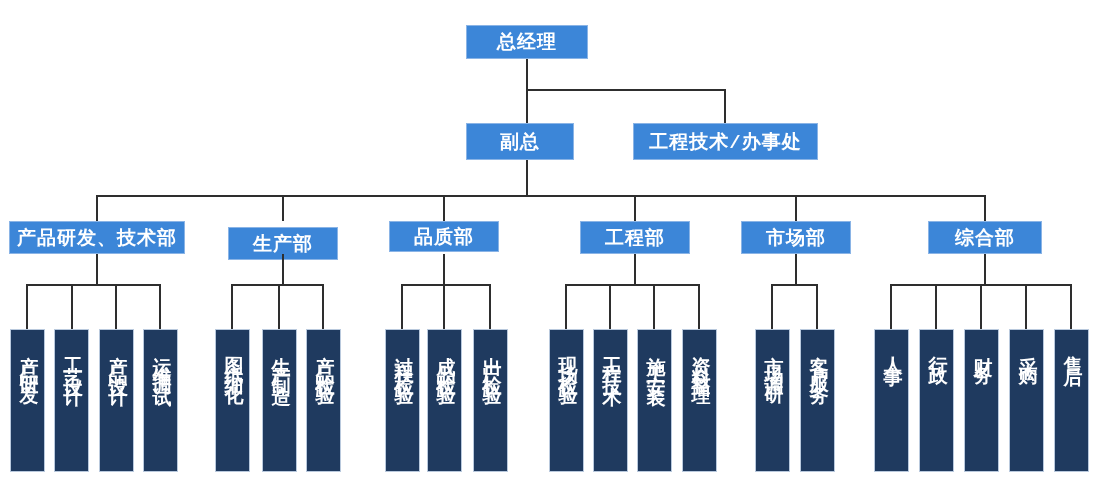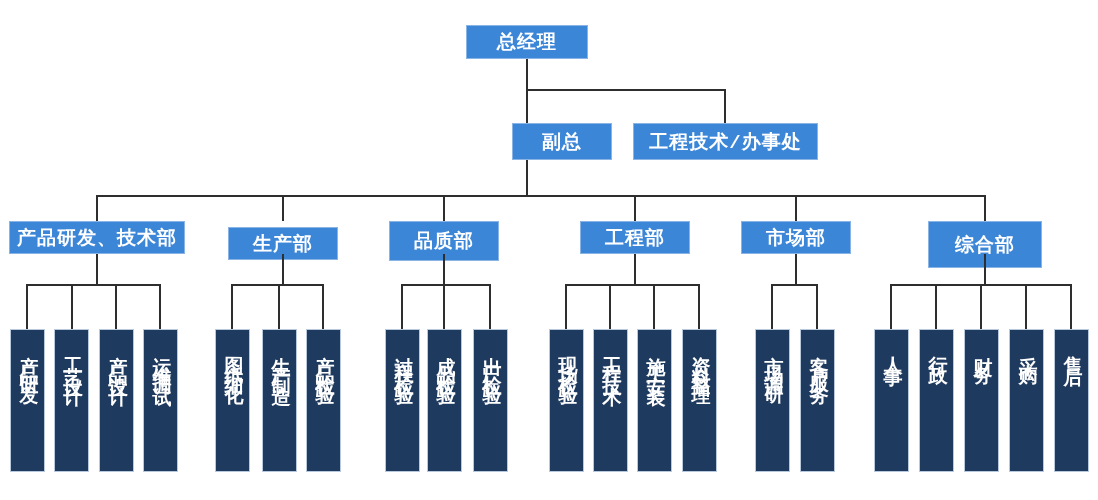--- a/index.html
+++ b/index.html
@@ -57,38 +57,38 @@
 <body>
 
 <div id="canvas">
 
   <div class="node-blue" style="left:466px;top:25px;width:122px;height:34px;">总经理</div>
 
   <div class="ln" style="left:526px;top:59px;width:2px;height:64px;"></div>
   <div class="ln" style="left:526px;top:89px;width:200px;height:2px;"></div>
   <div class="ln" style="left:724px;top:89px;width:2px;height:34px;"></div>
 
-  <div class="node-blue" style="left:466px;top:123px;width:100px;height:37px;margin-left:46px;">副总</div>
+  <div class="node-blue" style="left:466px;top:123px;width:108px;height:37px;">副总</div>
   <div class="node-blue" style="left:633px;top:123px;width:185px;height:37px;">工程技术/办事处</div>
 
   <div class="ln" style="left:526px;top:160px;width:2px;height:36px;"></div>
   <div class="ln" style="left:96px;top:195px;width:890px;height:2px;"></div>
   <div class="ln" style="left:96px;top:195px;width:2px;height:26px;"></div>
   <div class="ln" style="left:282px;top:195px;width:2px;height:26px;"></div>
   <div class="ln" style="left:443px;top:195px;width:2px;height:26px;"></div>
   <div class="ln" style="left:634px;top:195px;width:2px;height:26px;"></div>
   <div class="ln" style="left:795px;top:195px;width:2px;height:26px;"></div>
   <div class="ln" style="left:984px;top:195px;width:2px;height:26px;"></div>
 
   <div class="node-blue" style="left:9px;top:221px;width:176px;height:33px;">产品研发、技术部</div>
   <div class="node-blue" style="left:228px;top:227px;width:110px;height:33px;">生产部</div>
-  <div class="node-blue" style="left:389px;top:221px;width:110px;height:40px;">品质部</div>
+  <div class="node-blue" style="left:389px;top:221px;width:110px;height:31px;">品质部</div>
   <div class="node-blue" style="left:741px;top:221px;width:110px;height:33px;">市场部</div>
   <div class="node-blue" style="left:580px;top:221px;width:110px;height:33px;">工程部</div>
-  <div class="node-blue" style="left:928px;top:221px;width:114px;height:47px;">综合部</div>
+  <div class="node-blue" style="left:928px;top:221px;width:114px;height:33px;">综合部</div>
 
   <div class="ln" style="left:96px;top:254px;width:2px;height:30px;"></div>
   <div class="ln" style="left:26px;top:284px;width:135px;height:2px;"></div>
   <div class="ln" style="left:26px;top:284px;width:2px;height:45px;"></div>
   <div class="ln" style="left:71px;top:284px;width:2px;height:45px;"></div>
   <div class="ln" style="left:115px;top:284px;width:2px;height:45px;"></div>
   <div class="ln" style="left:159px;top:284px;width:2px;height:45px;"></div>
 
   <div class="ln" style="left:282px;top:254px;width:2px;height:30px;"></div>
   <div class="ln" style="left:231px;top:284px;width:93px;height:2px;"></div>

